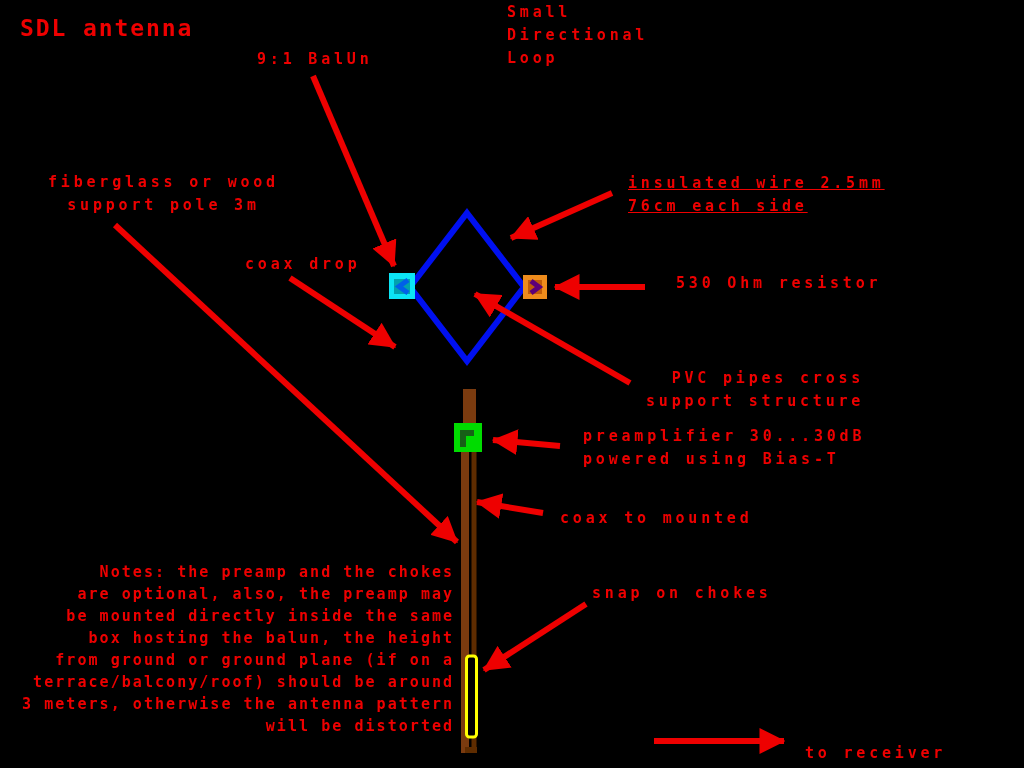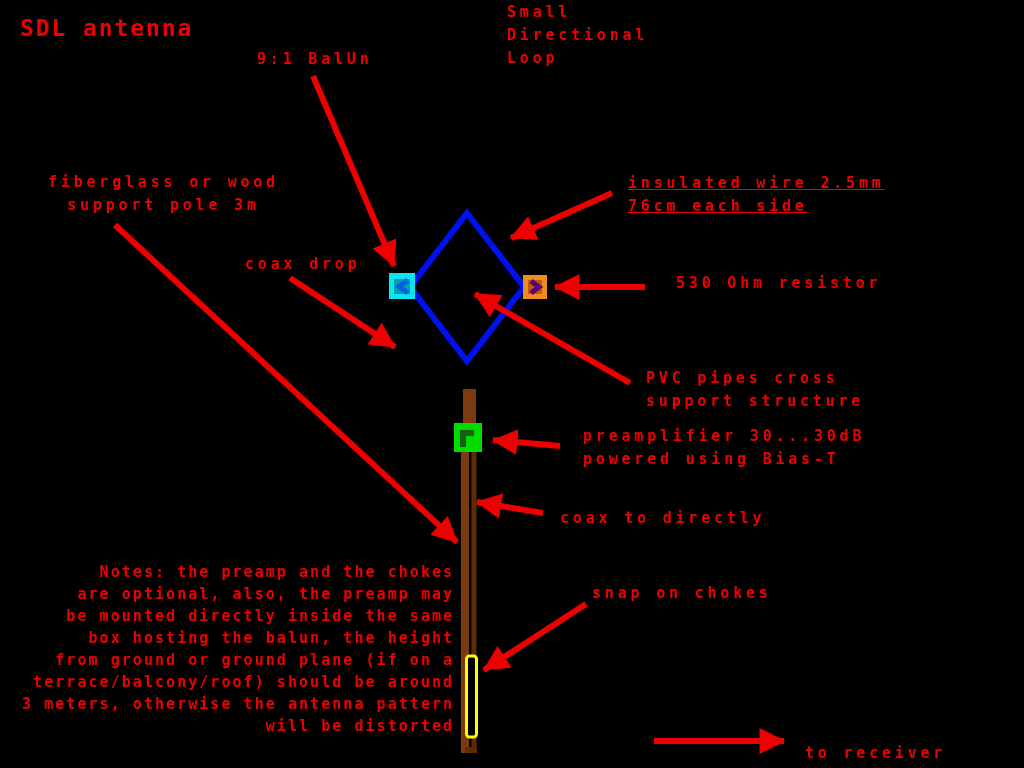--- a/index.html
+++ b/index.html
@@ -83,27 +83,27 @@
   <div class="label" style="left:48px; top:171px;text-align:center;">fiberglass or wood
 support pole 3m</div>
 
   <div class="label" style="left:245px; top:253px;">coax drop</div>
 
   <div class="label" style="left:628px; top:172px;text-decoration:underline;">insulated wire 2.5mm
 76cm each side</div>
 
   <div class="label" style="left:660px; top:272px;margin-left:16px;">530 Ohm resistor</div>
 
-  <div class="label" style="left:646px; top:367px;">PVC pipes cross
+  <div class="label" style="left:646px; top:367px;text-align:right;">PVC pipes cross
 support structure</div>
 
   <div class="label" style="left:583px; top:425px;">preamplifier 30...30dB
 powered using Bias-T</div>
 
-  <div class="label" style="left:560px; top:507px;">coax to directly</div>
+  <div class="label" style="left:560px; top:507px;">coax to mounted</div>
 
   <div class="label" style="left:592px; top:582px;">snap on chokes</div>
 
   <div class="label" style="left:805px; top:742px;">to receiver</div>
 
   <div class="label notes" style="left:22px; top:561px;">Notes: the preamp and the chokes
 are optional, also, the preamp may
 be mounted directly inside the same
 box hosting the balun, the height
 from ground or ground plane (if on a

